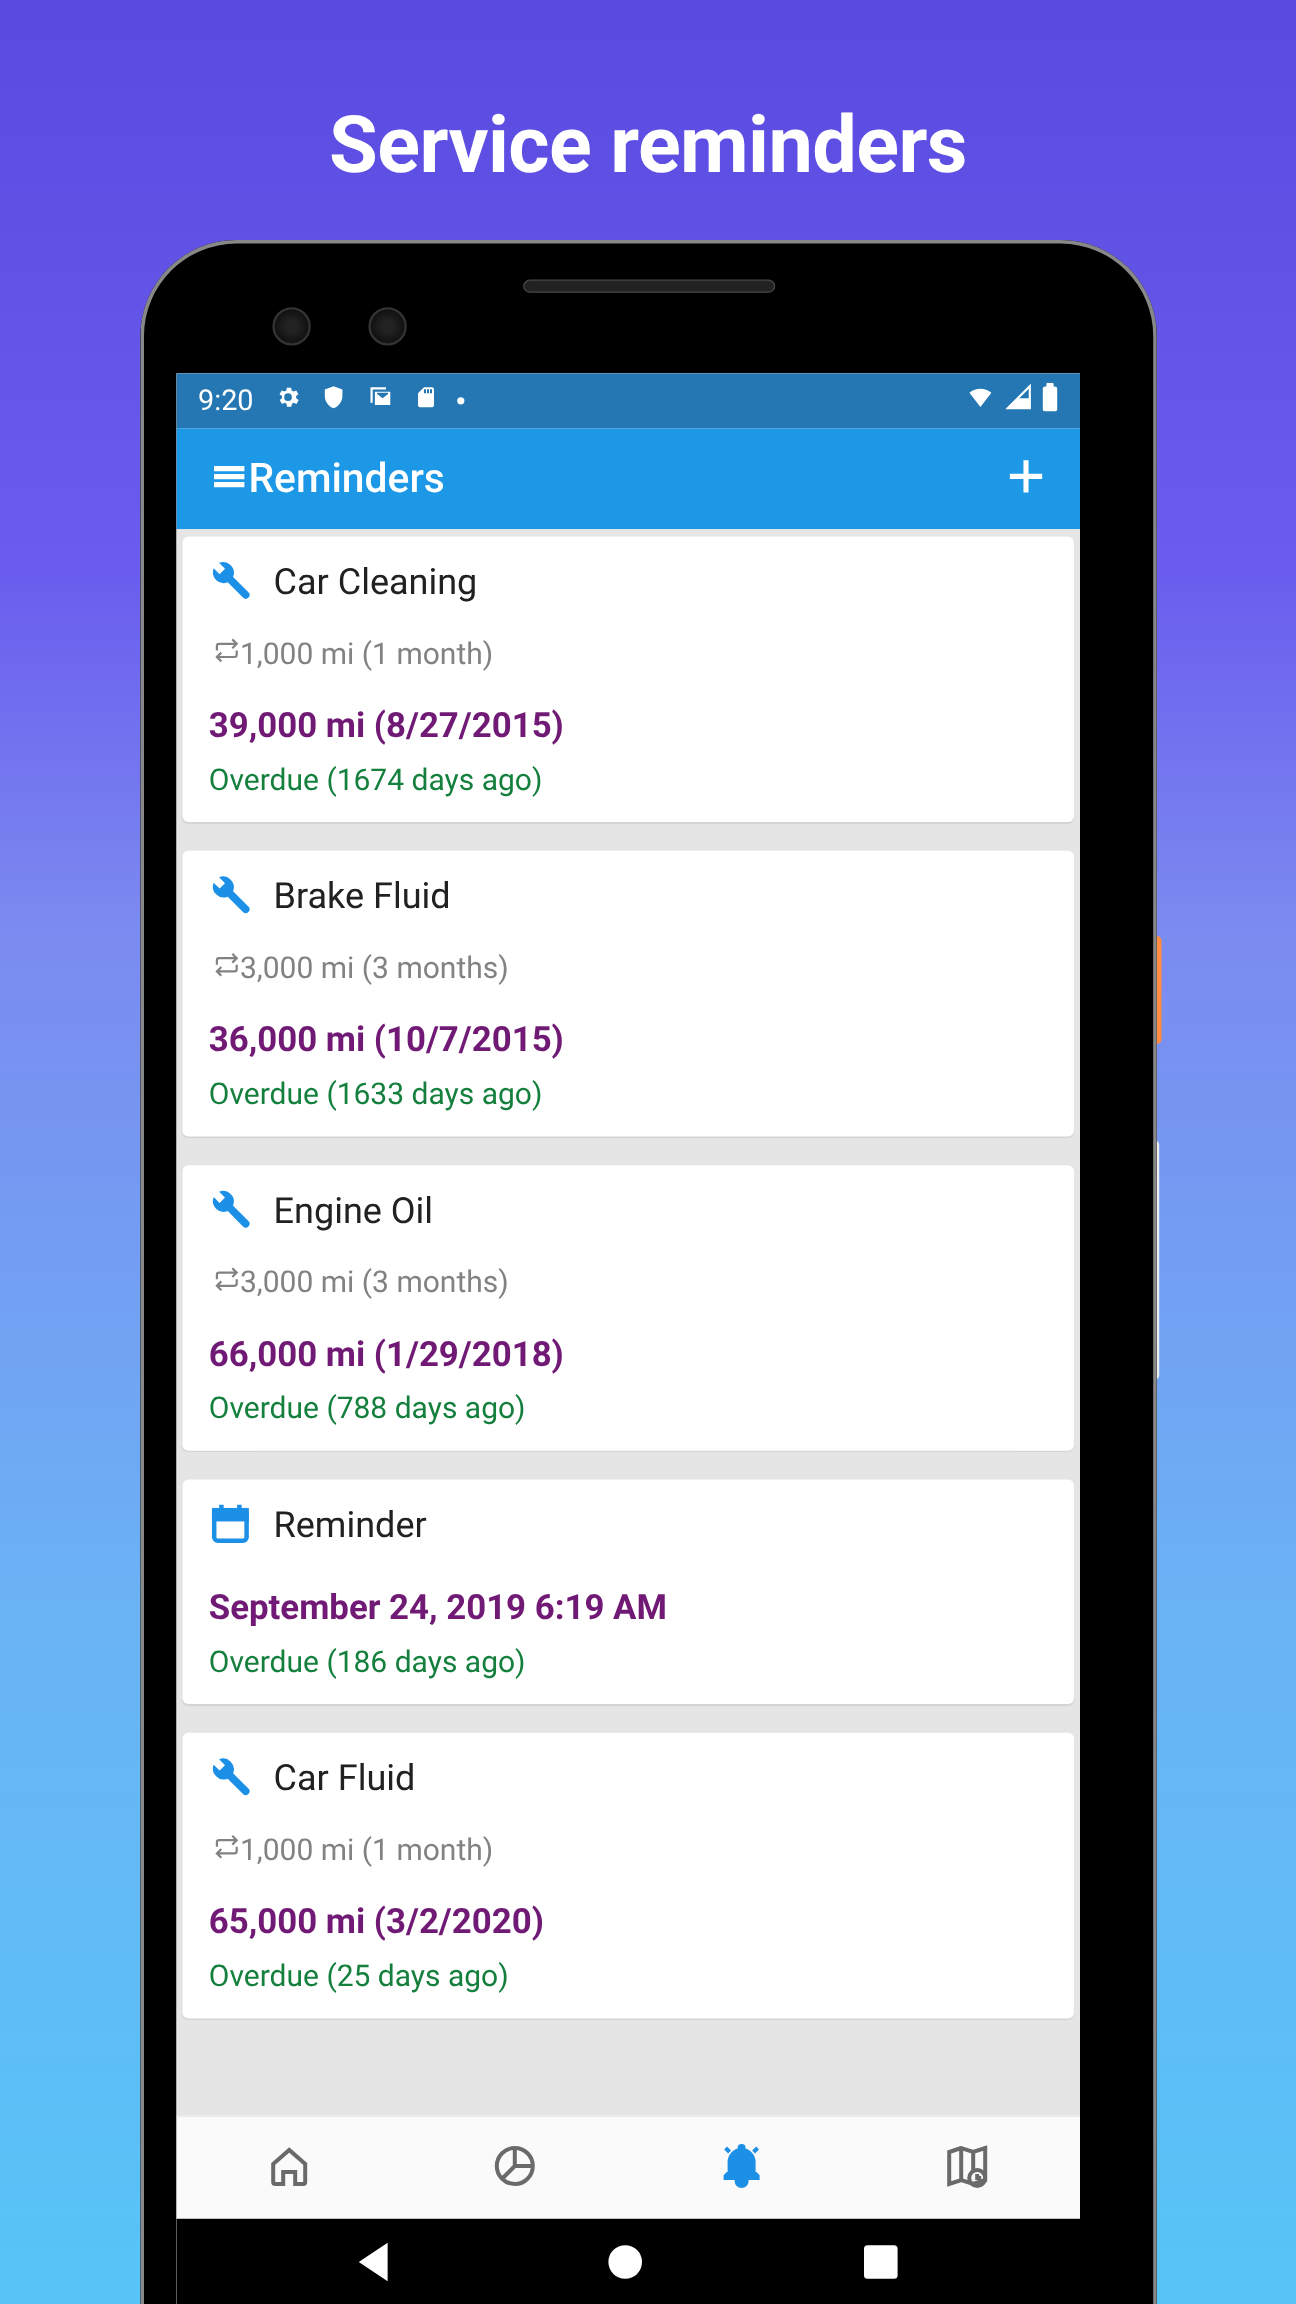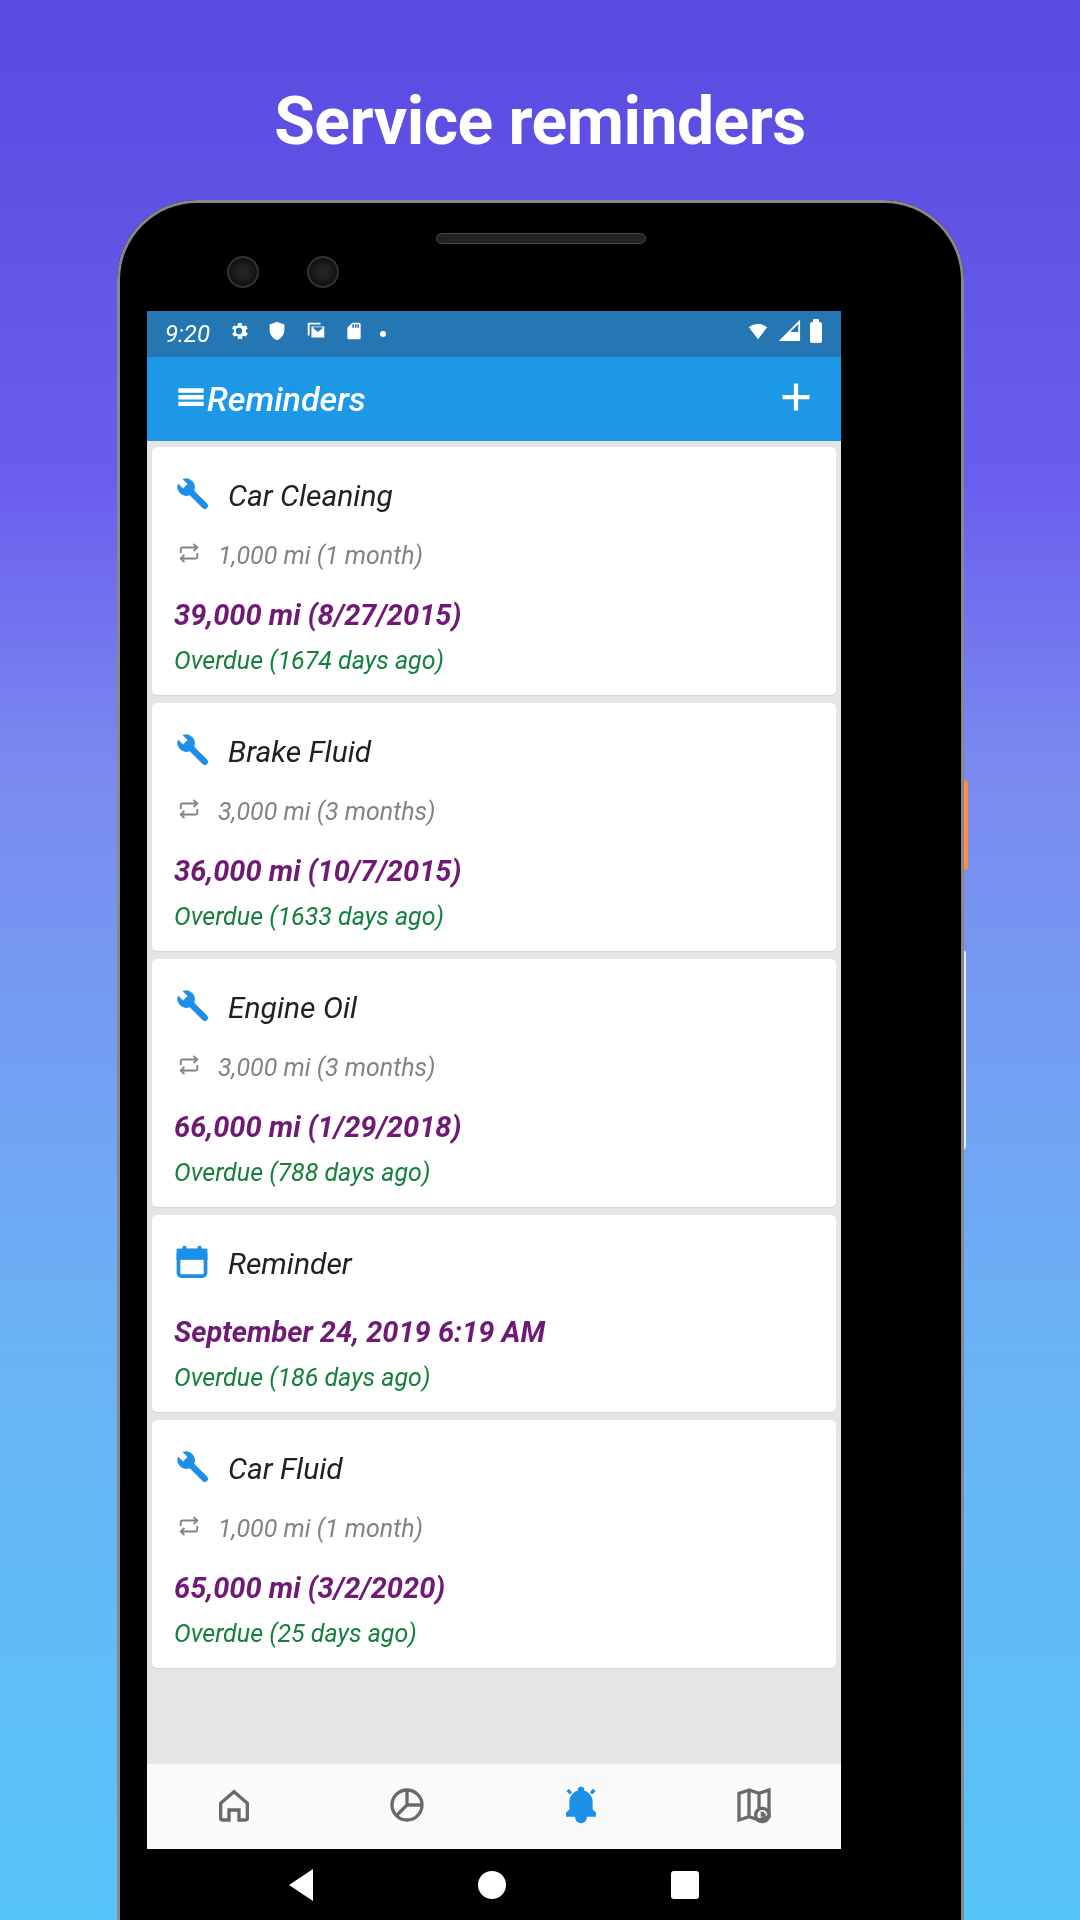--- a/index.html
+++ b/index.html
@@ -49,27 +49,26 @@
   }
   .camera1 { position: absolute; top: 50px; left: 104px; width: 32px; height: 32px; border-radius: 50%; background: radial-gradient(circle, #222 25%, #111 70%); border: 2px solid #333; }
   .camera2 { position: absolute; top: 50px; left: 184px; width: 32px; height: 32px; border-radius: 50%; background: radial-gradient(circle, #222 25%, #111 70%); border: 2px solid #333; }
   .side-btn-orange { position: absolute; right: -4px; top: 580px; width: 10px; height: 90px; background: #ff8c42; border-radius: 4px; z-index: -1; }
   .side-btn-white { position: absolute; right: -2px; top: 750px; width: 8px; height: 200px; background: #eee; border-radius: 4px; z-index: -1; }
 
   .screen {
     position: absolute;
     left: 24px;
     top: 105px;
-    width: 694px;
+    width: 753px;
     height: 1610px;
     background: #e9e9e9;
     overflow: hidden;
     display: flex;
     flex-direction: column;
-    font-style: italic;
   }
 
   
   .status-bar {
     background: #2477b3;
     height: 46px;
     display: flex;
     align-items: center;
     padding: 0 18px;
     color: #fff;
@@ -91,28 +90,28 @@
     color: #fff;
   }
   .app-bar-title { font-size: 34px; font-weight: 500; flex: 1; }
   .app-bar svg { fill: #fff; stroke: #fff; }
 
   
   .list { flex: 1; overflow: hidden; padding: 6px 5px 0; background: #e5e5e5; }
   .card {
     background: #fff;
     border-radius: 5px;
-    margin-bottom: 8px;
-    padding: 28px 22px 20px;
+    margin-bottom: 24px;
+    padding: 18px 22px 20px;
     box-shadow: 0 1px 1px rgba(0,0,0,0.08);
   }
   .card-head { display: flex; align-items: center; gap: 18px; }
   .card-title { font-size: 30px; color: #212121; font-weight: 400; }
   .card-icon svg { width: 36px; height: 36px; }
-  .card-interval-row { display: flex; align-items: center; gap: 18px; color: #828282; font-size: 25px; margin-top: 26px; padding-left: 4px;}
+  .card-interval-row { display: flex; align-items: center; color: #828282; font-size: 25px; margin-top: 26px; padding-left: 4px;}
   .card-interval-row svg { width: 22px; height: 22px; stroke: #828282; fill: none; }
   .card-due { font-size: 29px; font-weight: 700; color: #701a75; margin-top: 28px; }
   .card-overdue { font-size: 25px; color: #15803d; margin-top: 14px; }
   .card.no-interval .card-due { margin-top: 32px; }
 
   
   .bottom-nav {
     background: #fafafa;
     height: 86px;
     display: flex;

